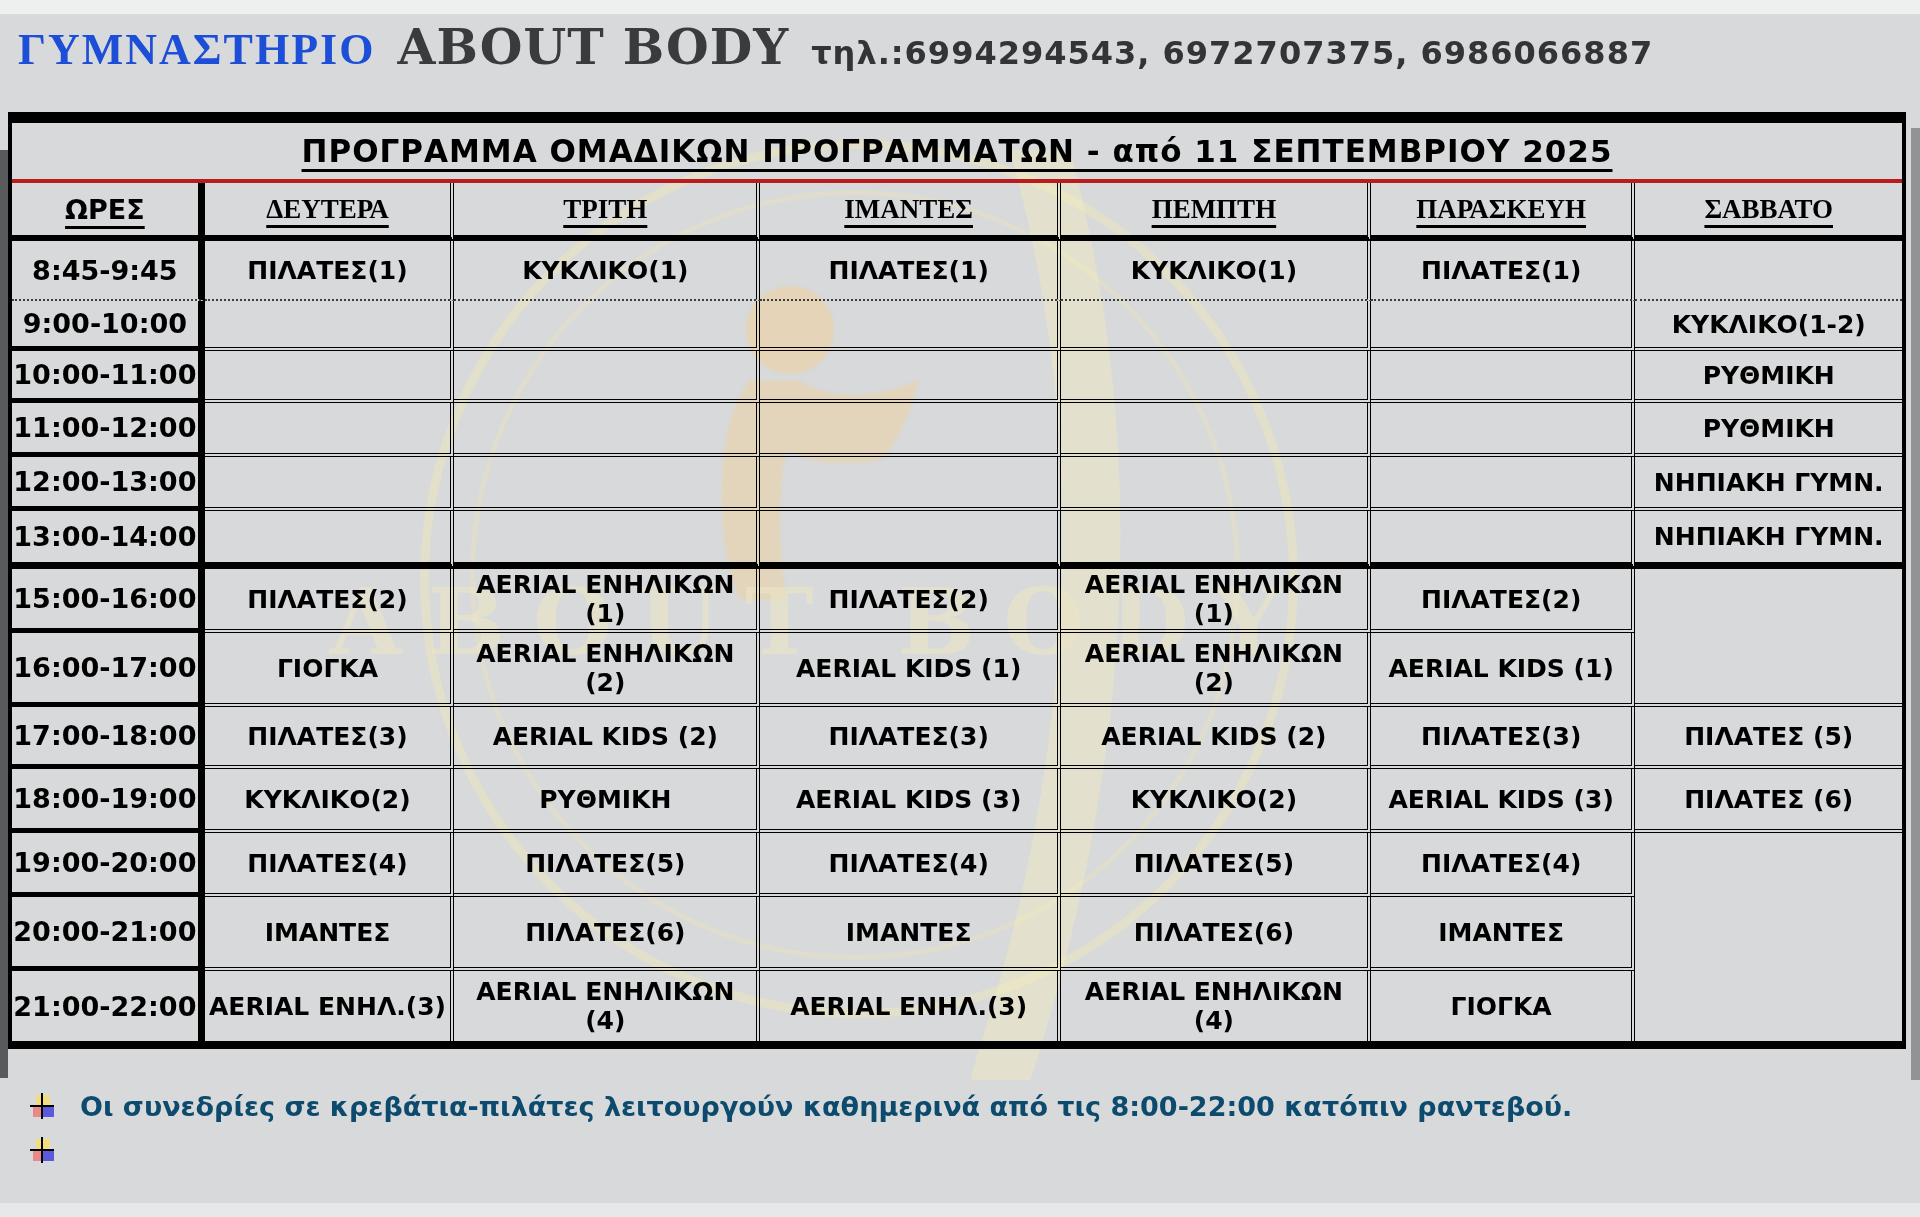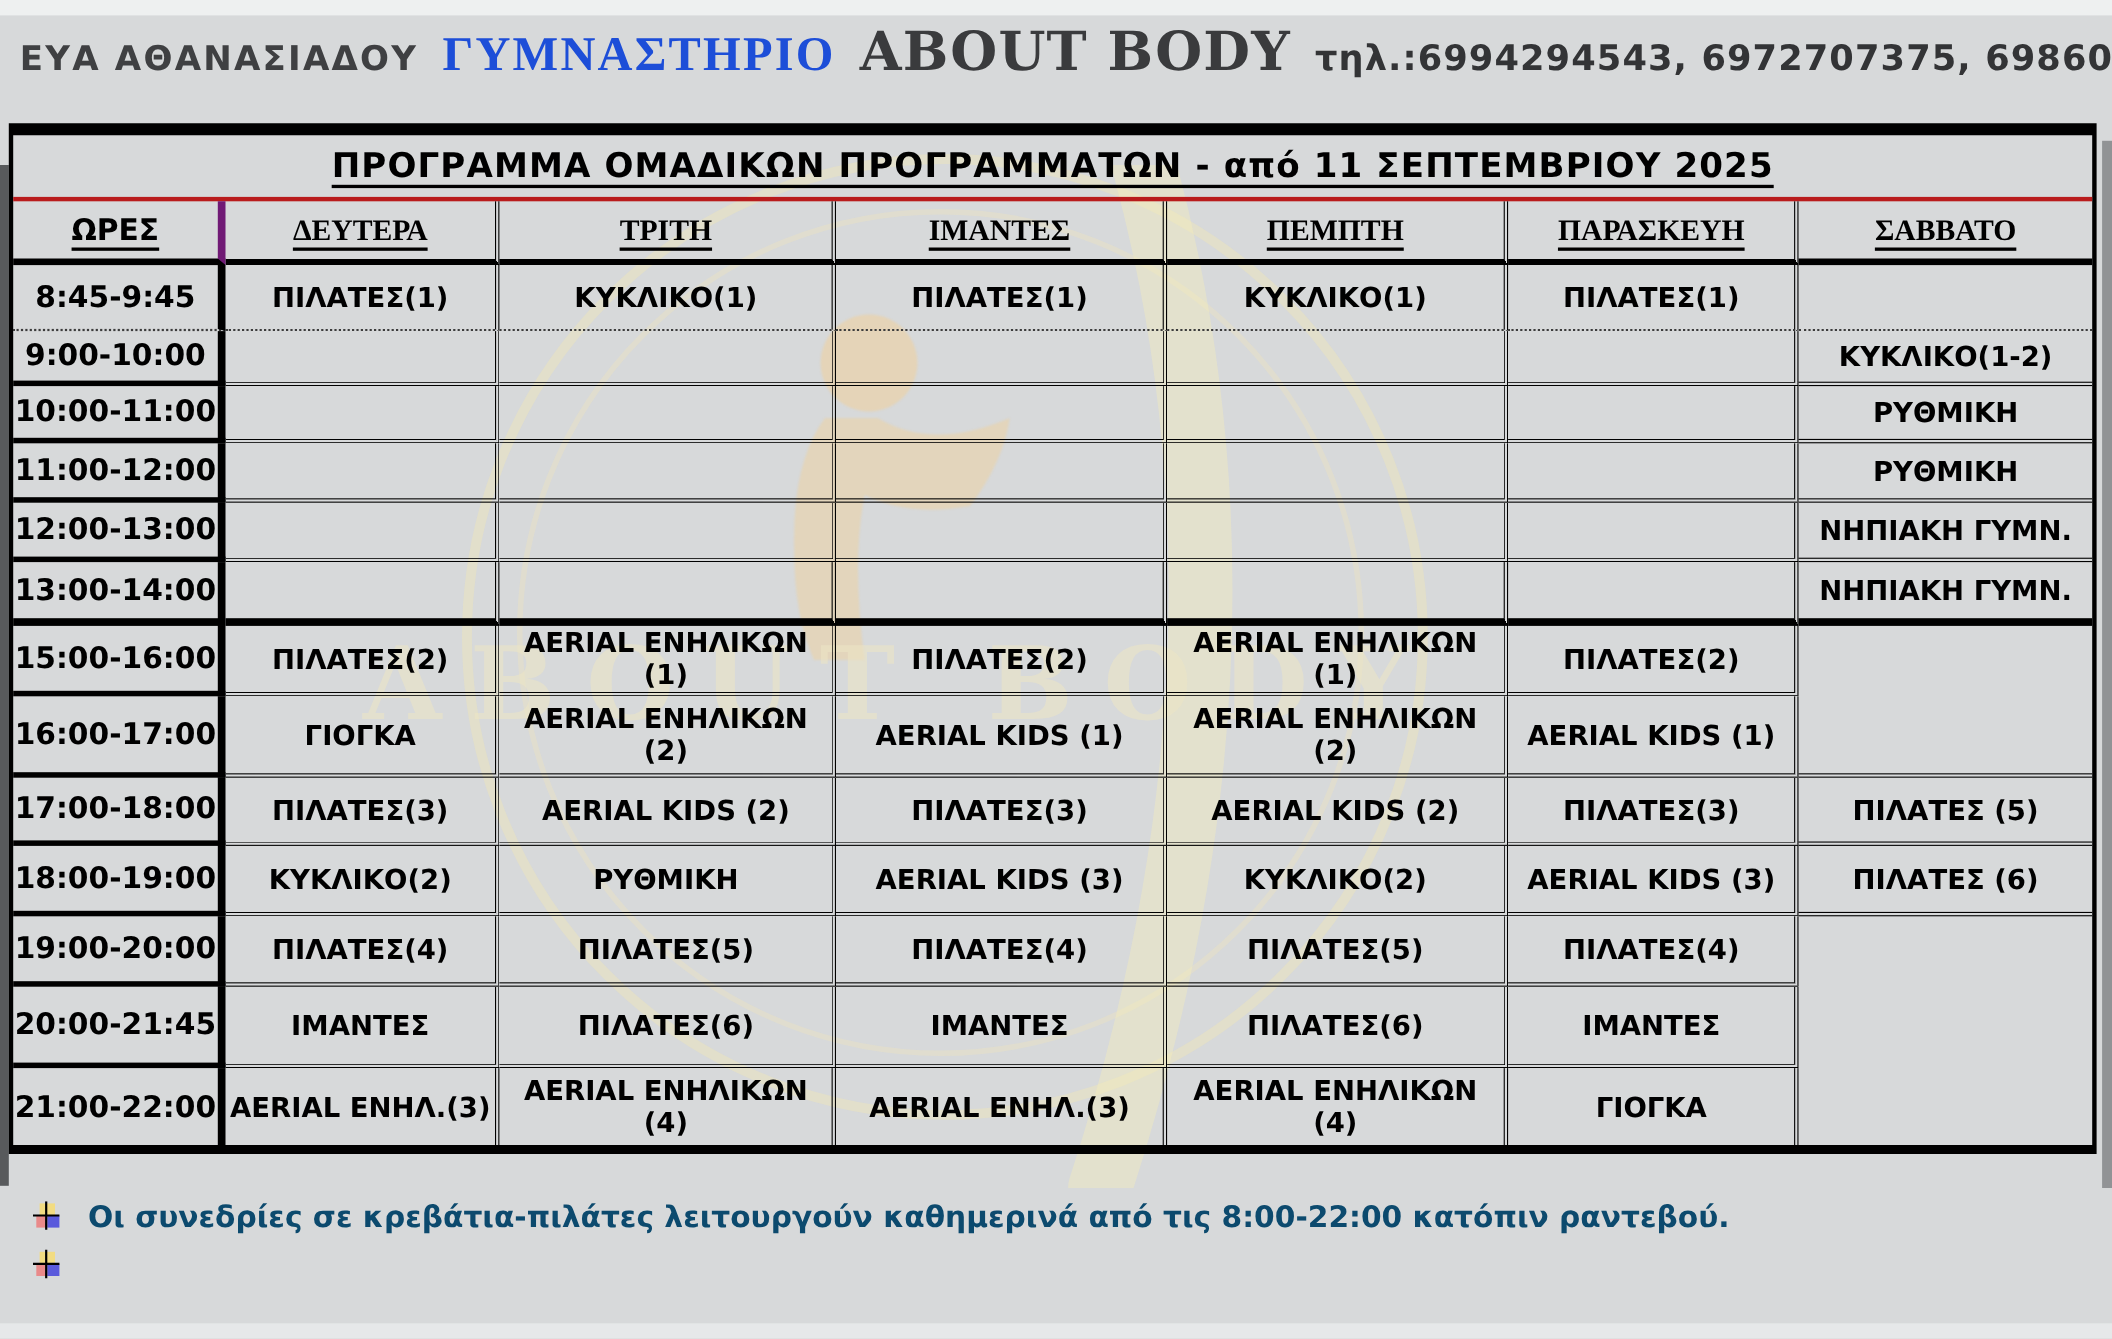--- a/index.html
+++ b/index.html
@@ -47,21 +47,21 @@
   }
   table.sched-table{border-collapse:separate;border-spacing:0;width:100%;table-layout:fixed;}
   .sched-table td,.sched-table th{padding:0;margin:0;vertical-align:middle;text-align:center;overflow:hidden;}
   col.c0{width:10.2%}col.c1{width:13.2%}col.c2{width:16.2%}
   col.c3{width:15.9%}col.c4{width:16.4%}col.c5{width:14.0%}col.c6{width:14.1%}
 
   .title-cell{height:56px;border-bottom:4px solid #b91c1c;font-size:31px;font-weight:bold;letter-spacing:1px;}
   .u{text-decoration:underline;text-decoration-thickness:3px;text-underline-offset:7px;}
 
   th{height:52px;font-size:27px;font-weight:bold;border-bottom:6px solid #000;}
-  th.time-h{border-right:7px solid #701a75;}
+  th.time-h{border-right:7px solid #000000;}
   th.day-h{border-right:4px double #000;font-family:Liberation Serif, serif;}
   th.last-col{border-right:0;}
 
   td.time{
     border-right:7px solid #000;border-bottom:5px solid #000;
     font-size:27px;font-weight:bold;letter-spacing:0px;
   }
   td.day{
     border-right:4px double #000;border-bottom:4px double #000;
     font-size:25px;font-weight:bold;
@@ -92,21 +92,20 @@
     <circle cx="190" cy="60" r="44" fill="rgba(246,207,142,.45)"></circle>
     <path d="M150 110 q-30 40 -28 120 q0 60 18 100 l46 0 q-12 -90 0 -150 q40 20 96 10 q30 -40 36 -80 q-70 30 -120 0 z" fill="rgba(246,207,142,.40)"></path>
   </svg>
   <svg class="wm-swoosh" viewBox="0 0 240 930" preserveAspectRatio="none">
     <path d="M110 0 Q 230 440 70 930" stroke="rgba(248,238,184,.38)" stroke-width="58" fill="none" stroke-linecap="round"></path>
   </svg>
   <div class="wm-text">ABOUT BODY</div>
 </div>
 
 <div class="top-header">
-  <span class="owner">ΕΥΑ ΑΘΑΝΑΣΙΑΔΟΥ</span>
   <span class="gym-word">ΓΥΜΝΑΣΤΗΡΙΟ</span>
   <span class="brand">ABOUT BODY</span>
   <span class="phones">τηλ.:6994294543, 6972707375, 6986066887</span>
 </div>
 
 <div class="schedule">
   <table class="sched-table">
     <colgroup>
       <col class="c0">
         <col class="c1">
@@ -224,21 +223,21 @@
         <tr style="height: 64px;">
           <td class="time">19:00-20:00</td>
           <td class="day">ΠΙΛΑΤΕΣ(4)</td>
           <td class="day">ΠΙΛΑΤΕΣ(5)</td>
           <td class="day">ΠΙΛΑΤΕΣ(4)</td>
           <td class="day">ΠΙΛΑΤΕΣ(5)</td>
           <td class="day">ΠΙΛΑΤΕΣ(4)</td>
           <td class="day last-col no-bottom" rowspan="3"></td>
         </tr>
         <tr style="height: 74px;">
-          <td class="time">20:00-21:45</td>
+          <td class="time">20:00-21:00</td>
           <td class="day">ΙΜΑΝΤΕΣ</td>
           <td class="day">ΠΙΛΑΤΕΣ(6)</td>
           <td class="day">ΙΜΑΝΤΕΣ</td>
           <td class="day">ΠΙΛΑΤΕΣ(6)</td>
           <td class="day">ΙΜΑΝΤΕΣ</td>
         </tr>
         <tr class="r-last" style="height: 70px;">
           <td class="time">21:00-22:00</td>
           <td class="day">AERIAL ΕΝΗΛ.(3)</td>
           <td class="day">AERIAL ΕΝΗΛΙΚΩΝ (4)</td>

